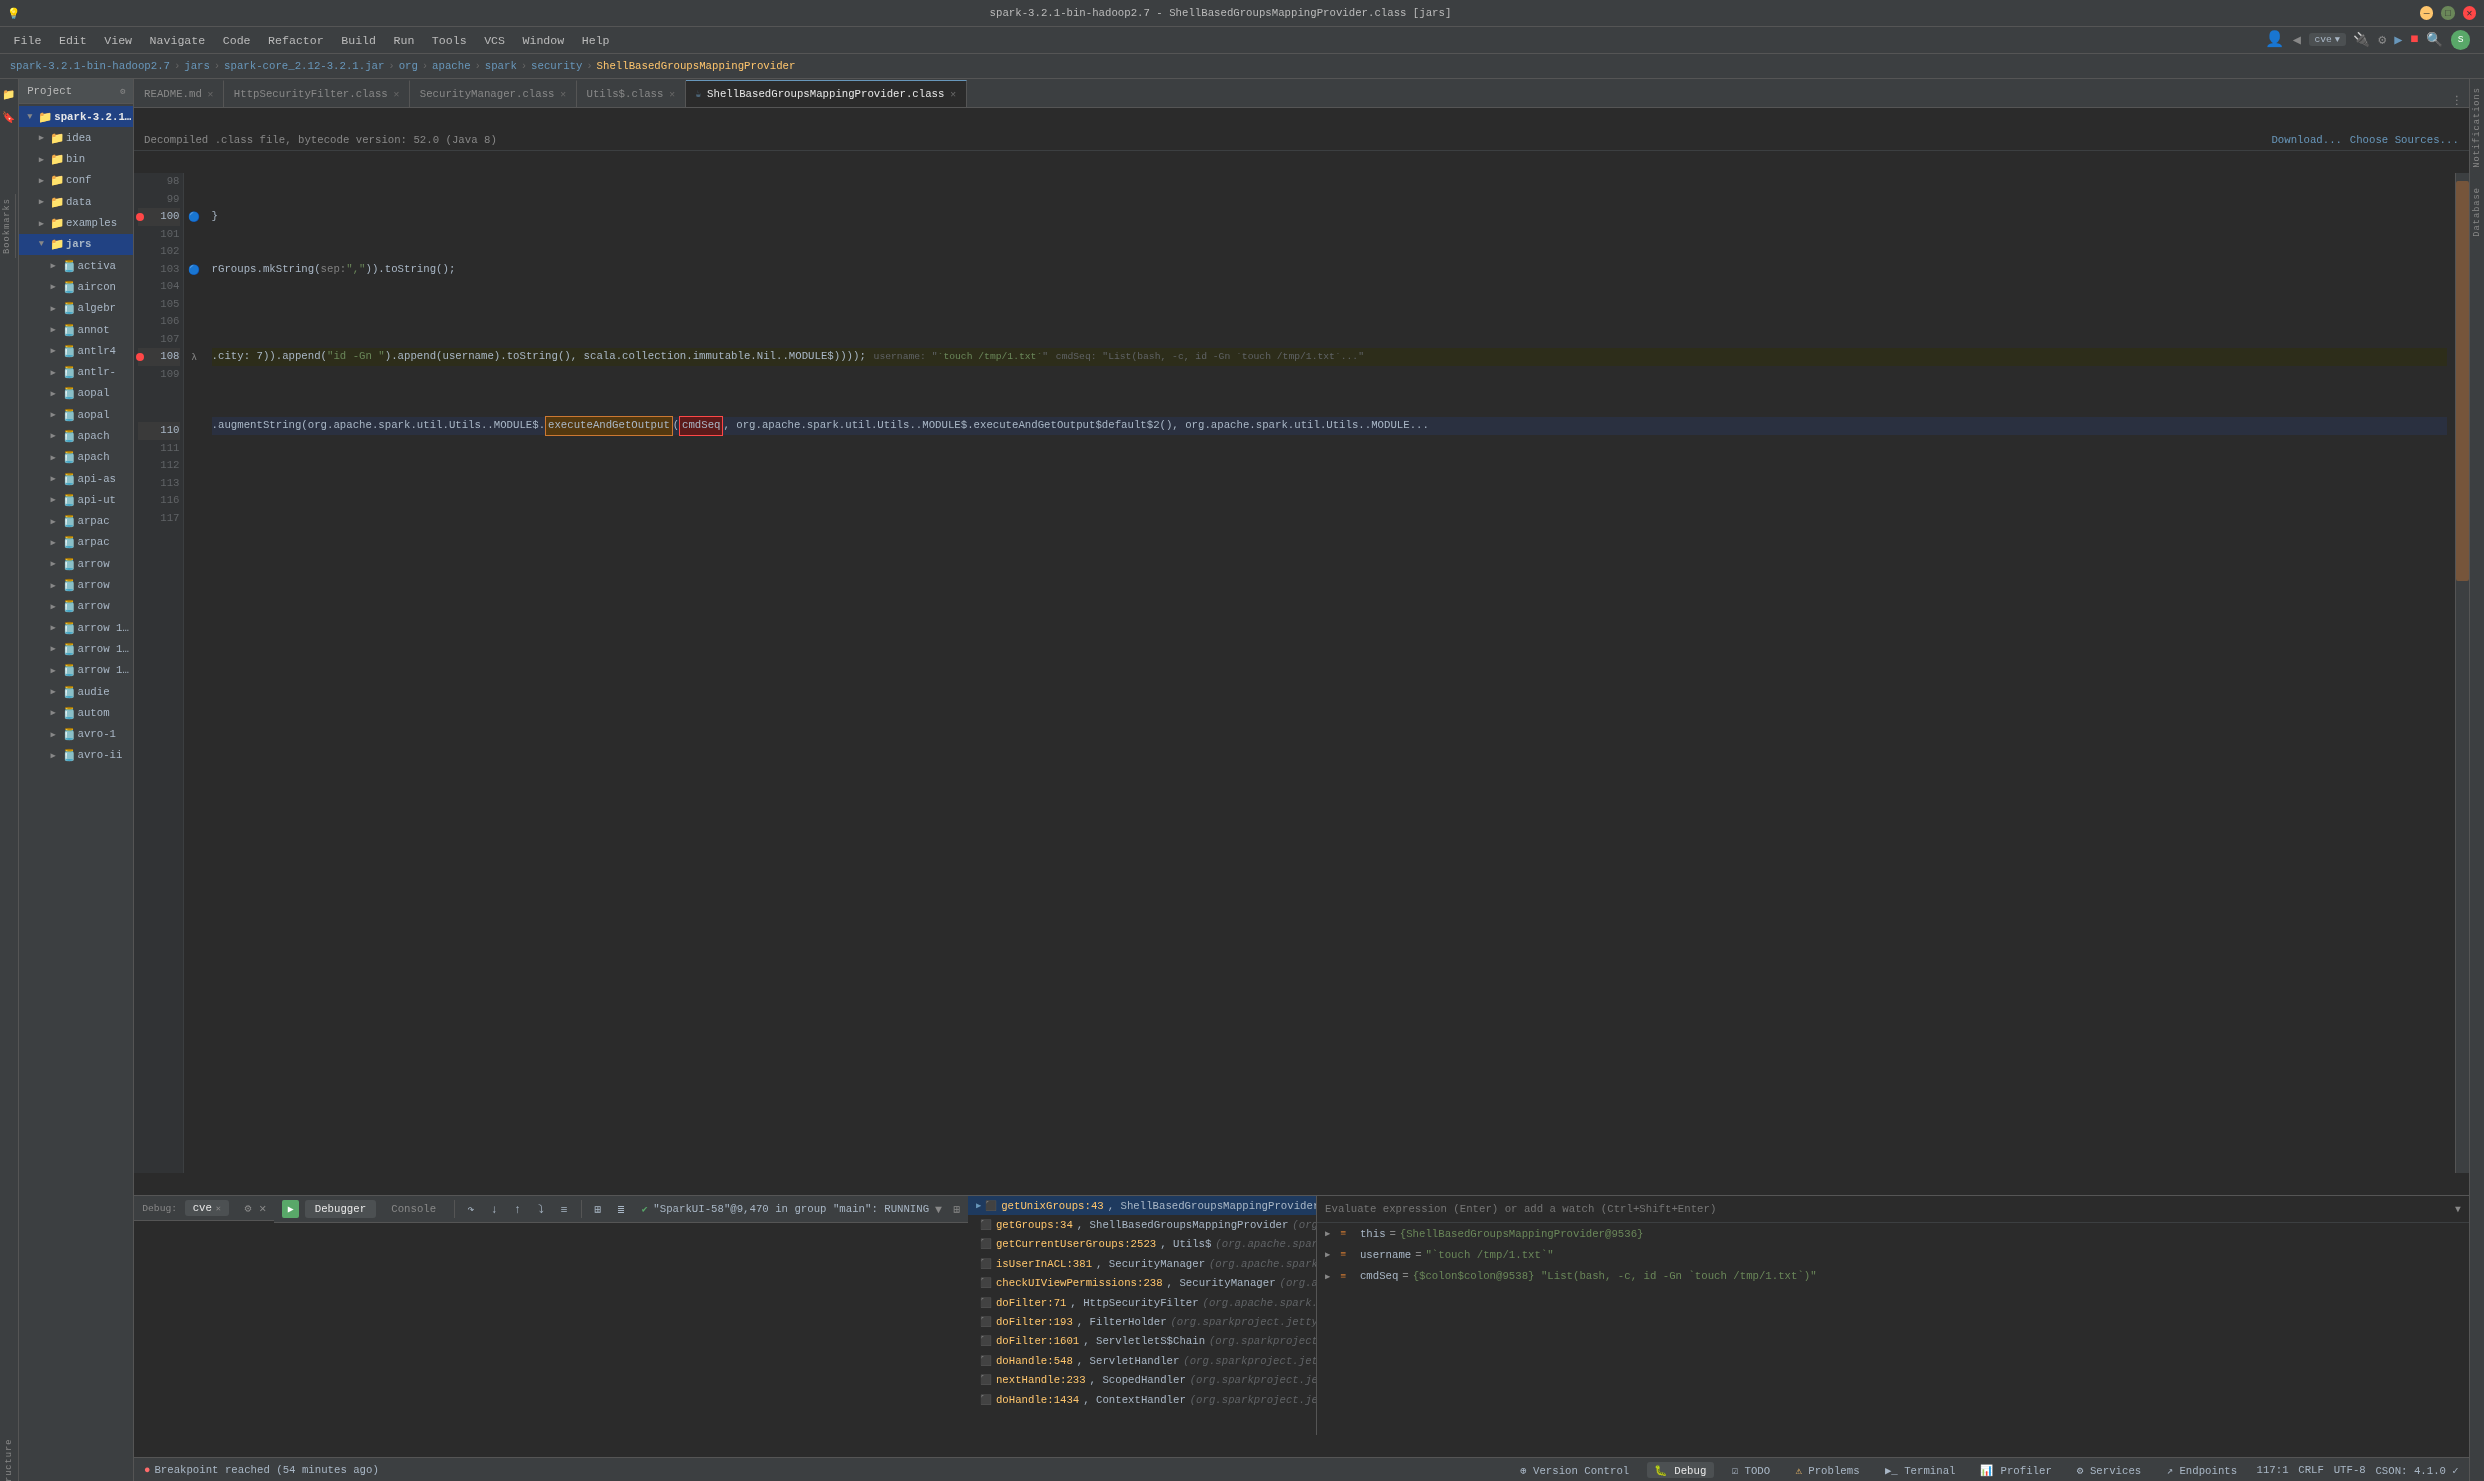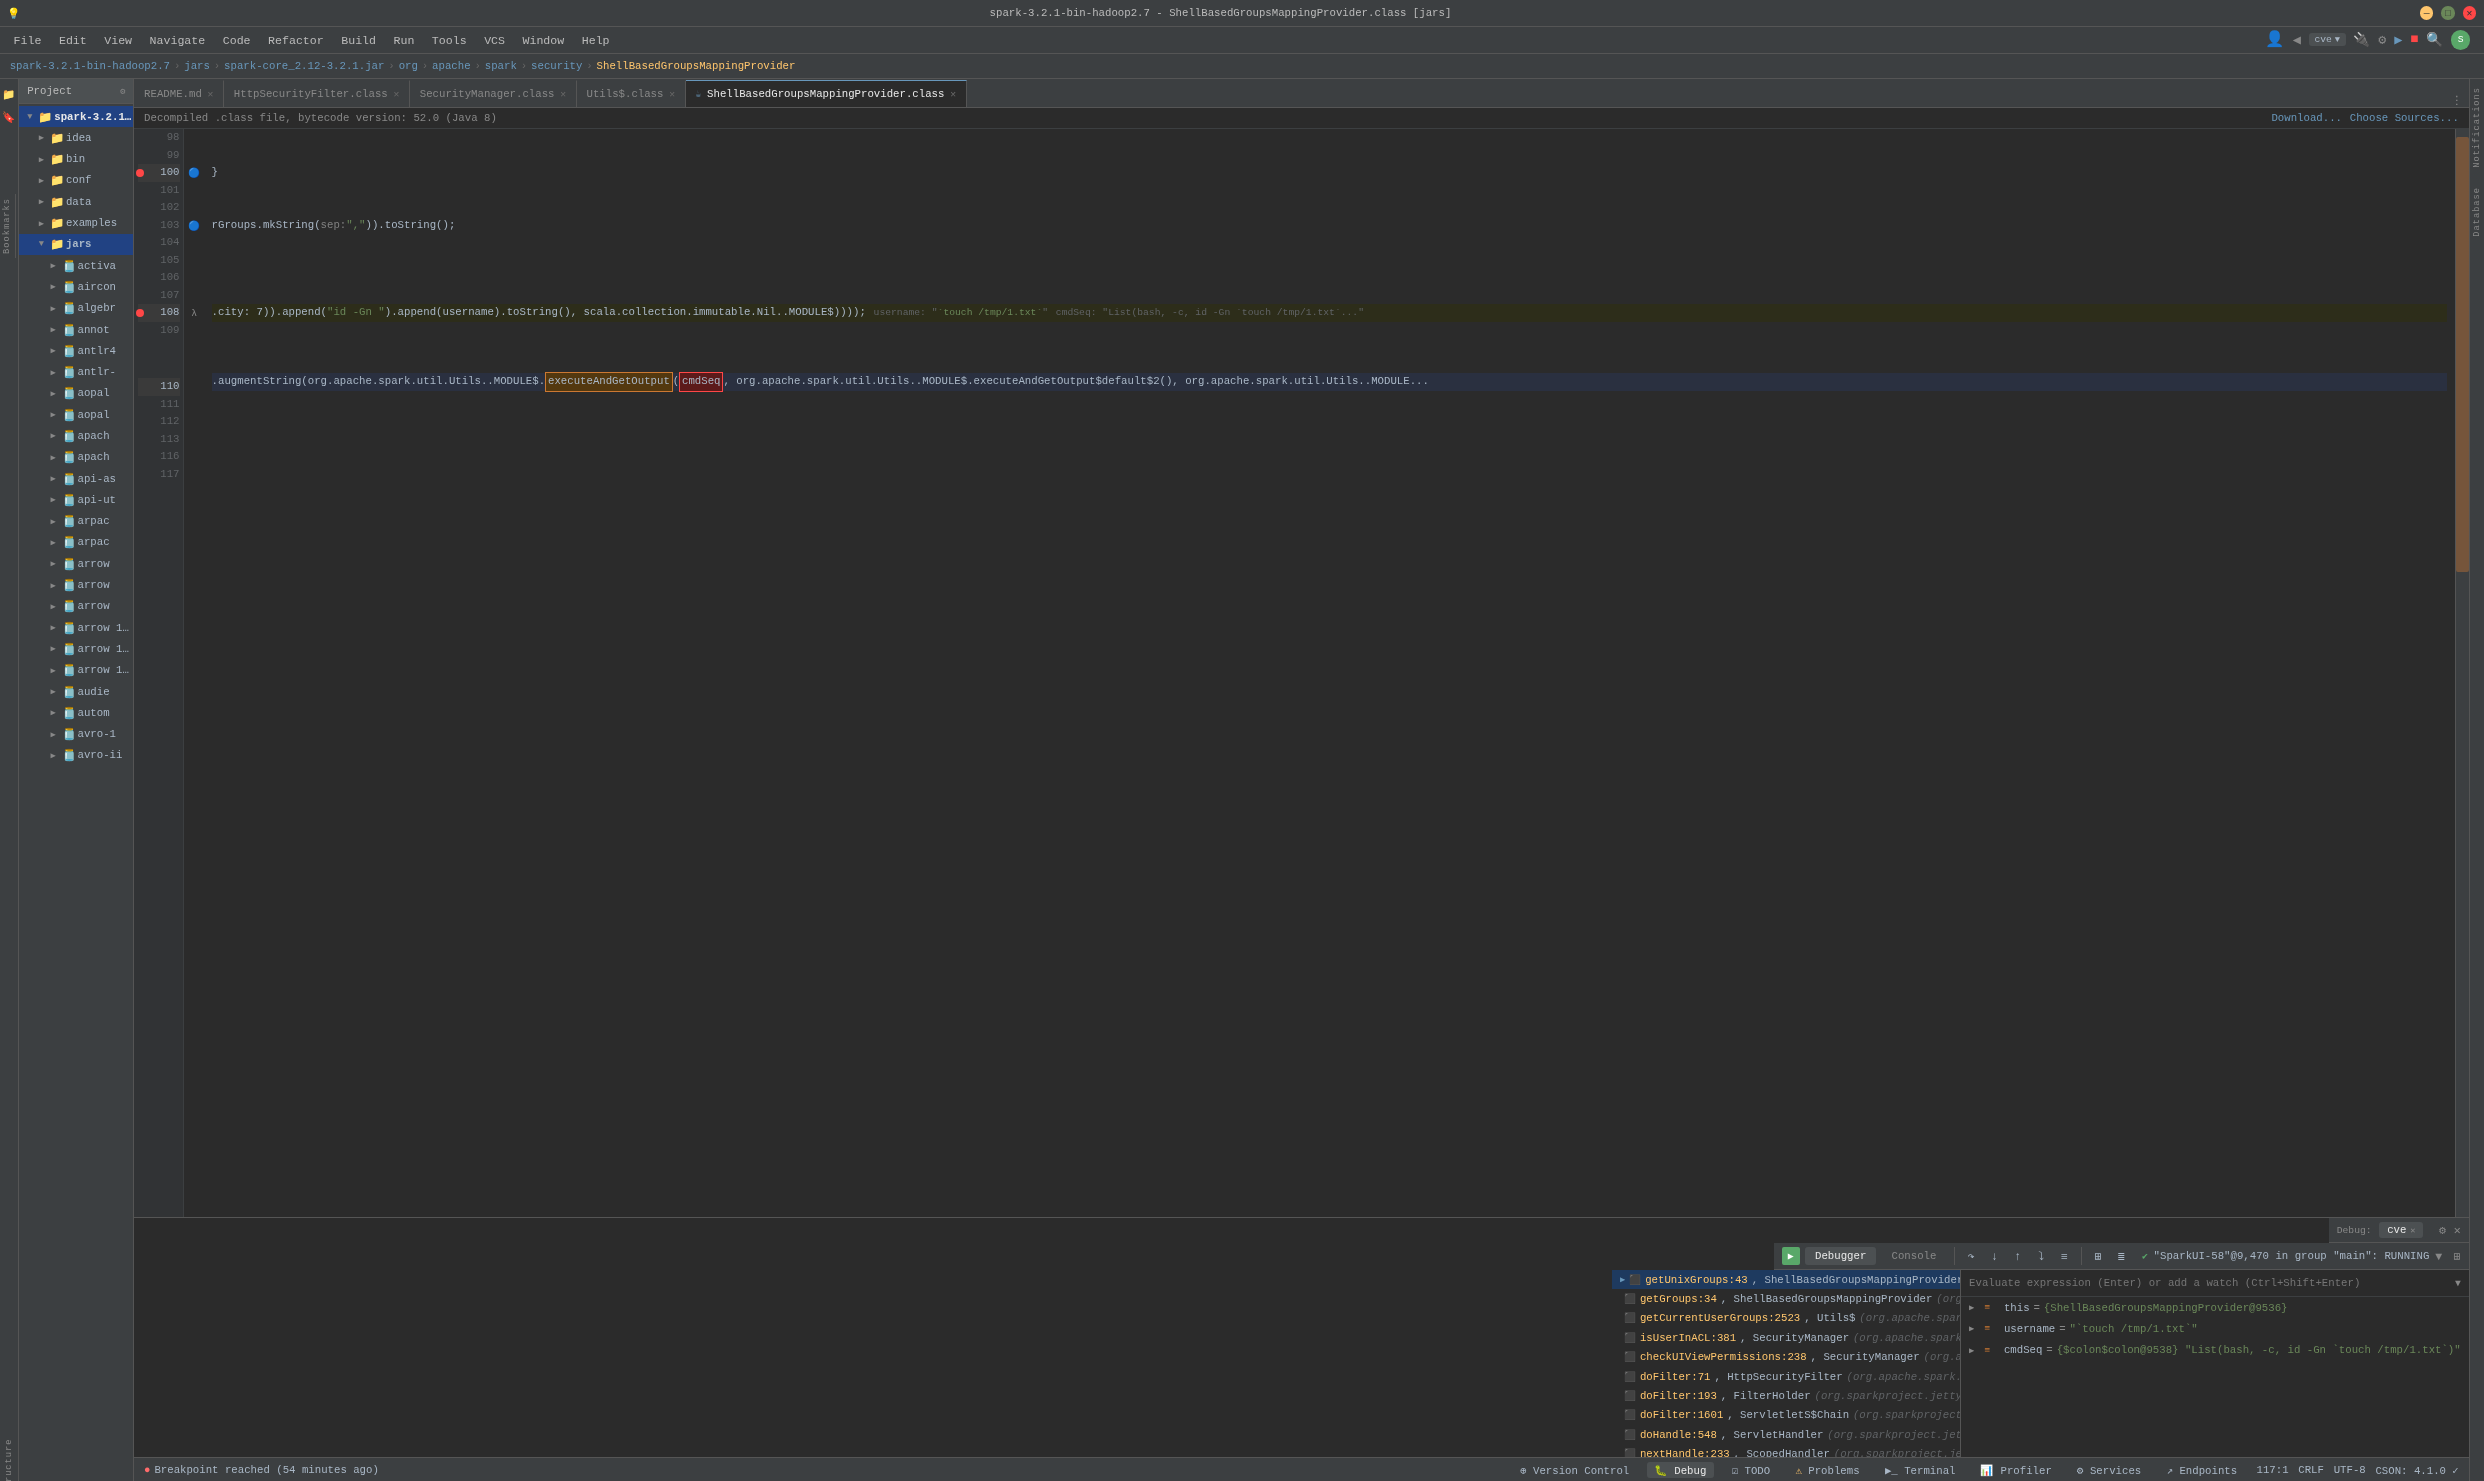--- a/index.html
+++ b/index.html
@@ -141,20 +141,21 @@
     .tree-arrow { width: 11.6px; font-size: 8.7px; color: #888; flex-shrink: 0; }
     .tree-icon { width: 15.5px; font-size: 11.6px; flex-shrink: 0; }
     .tree-label { overflow: hidden; text-overflow: ellipsis; }
 
     
     .editor-area {
       flex: 1;
       display: flex;
       flex-direction: column;
       overflow: hidden;
+      gap: 22px;
     }
 
     
     .tab-bar {
       height: 29px;
       background: #3c3f41;
       display: flex;
       align-items: flex-end;
       border-bottom: 1px solid #555;
       flex-shrink: 0;
@@ -289,23 +290,22 @@
       background: #3c3f41;
       flex-shrink: 0;
     }
 
     
     .bottom-panel {
       height: 240px;
       background: #2b2b2b;
       border-top: 1.9px solid #555;
       display: flex;
-      flex-direction: column;
-      flex-shrink: 0;
-      align-items: flex-end;
+      flex-direction: row;
+      flex-shrink: 0;
     }
 
     
     .debug-toolbar {
       height: 27px;
       background: #3c3f41;
       display: flex;
       align-items: center;
       padding: 0 7.8px;
       gap: 5.8px;

